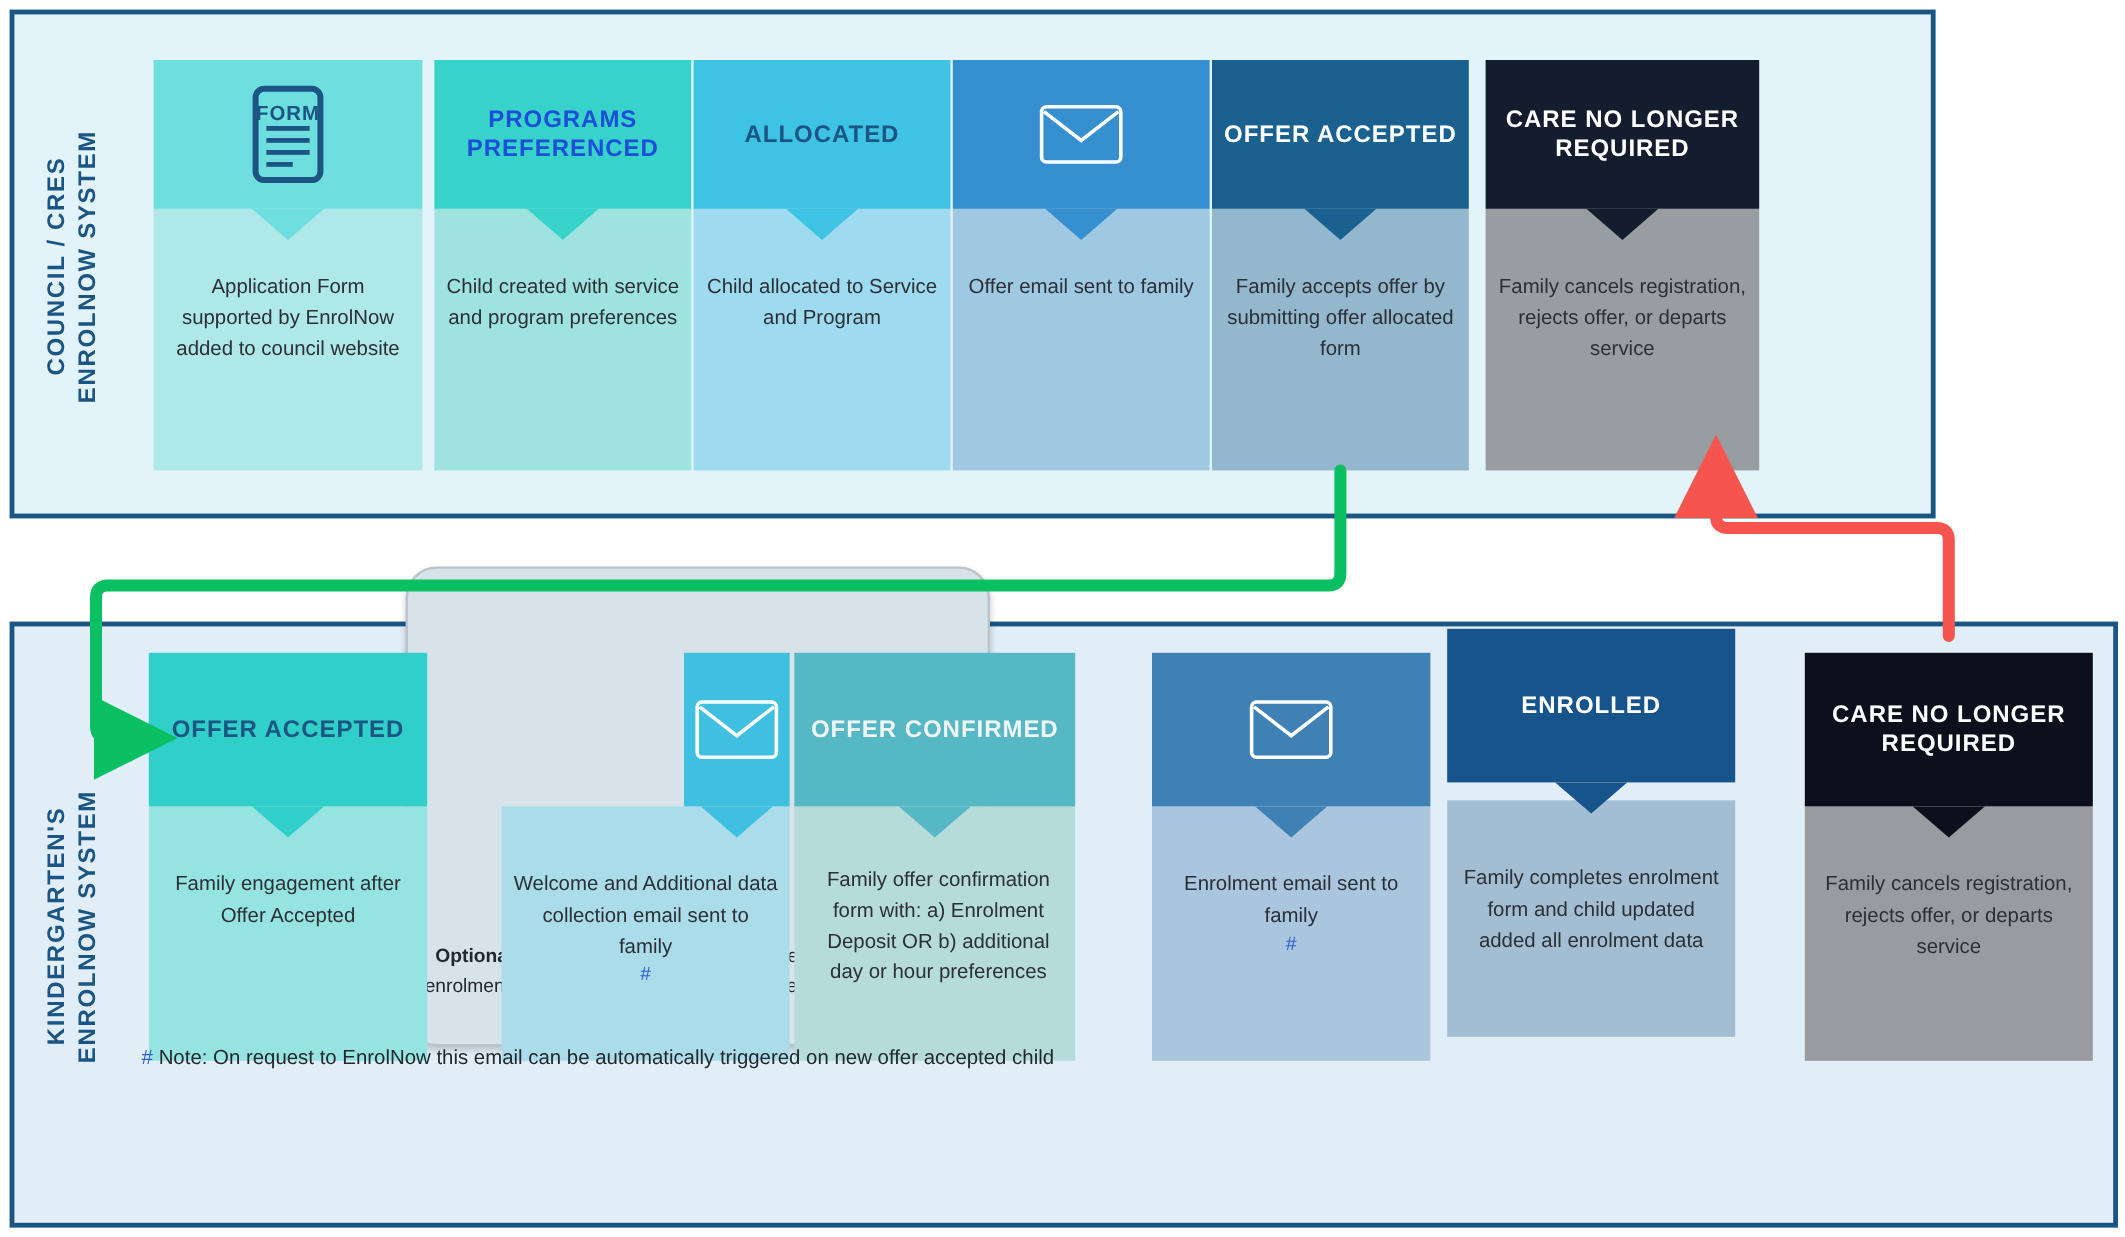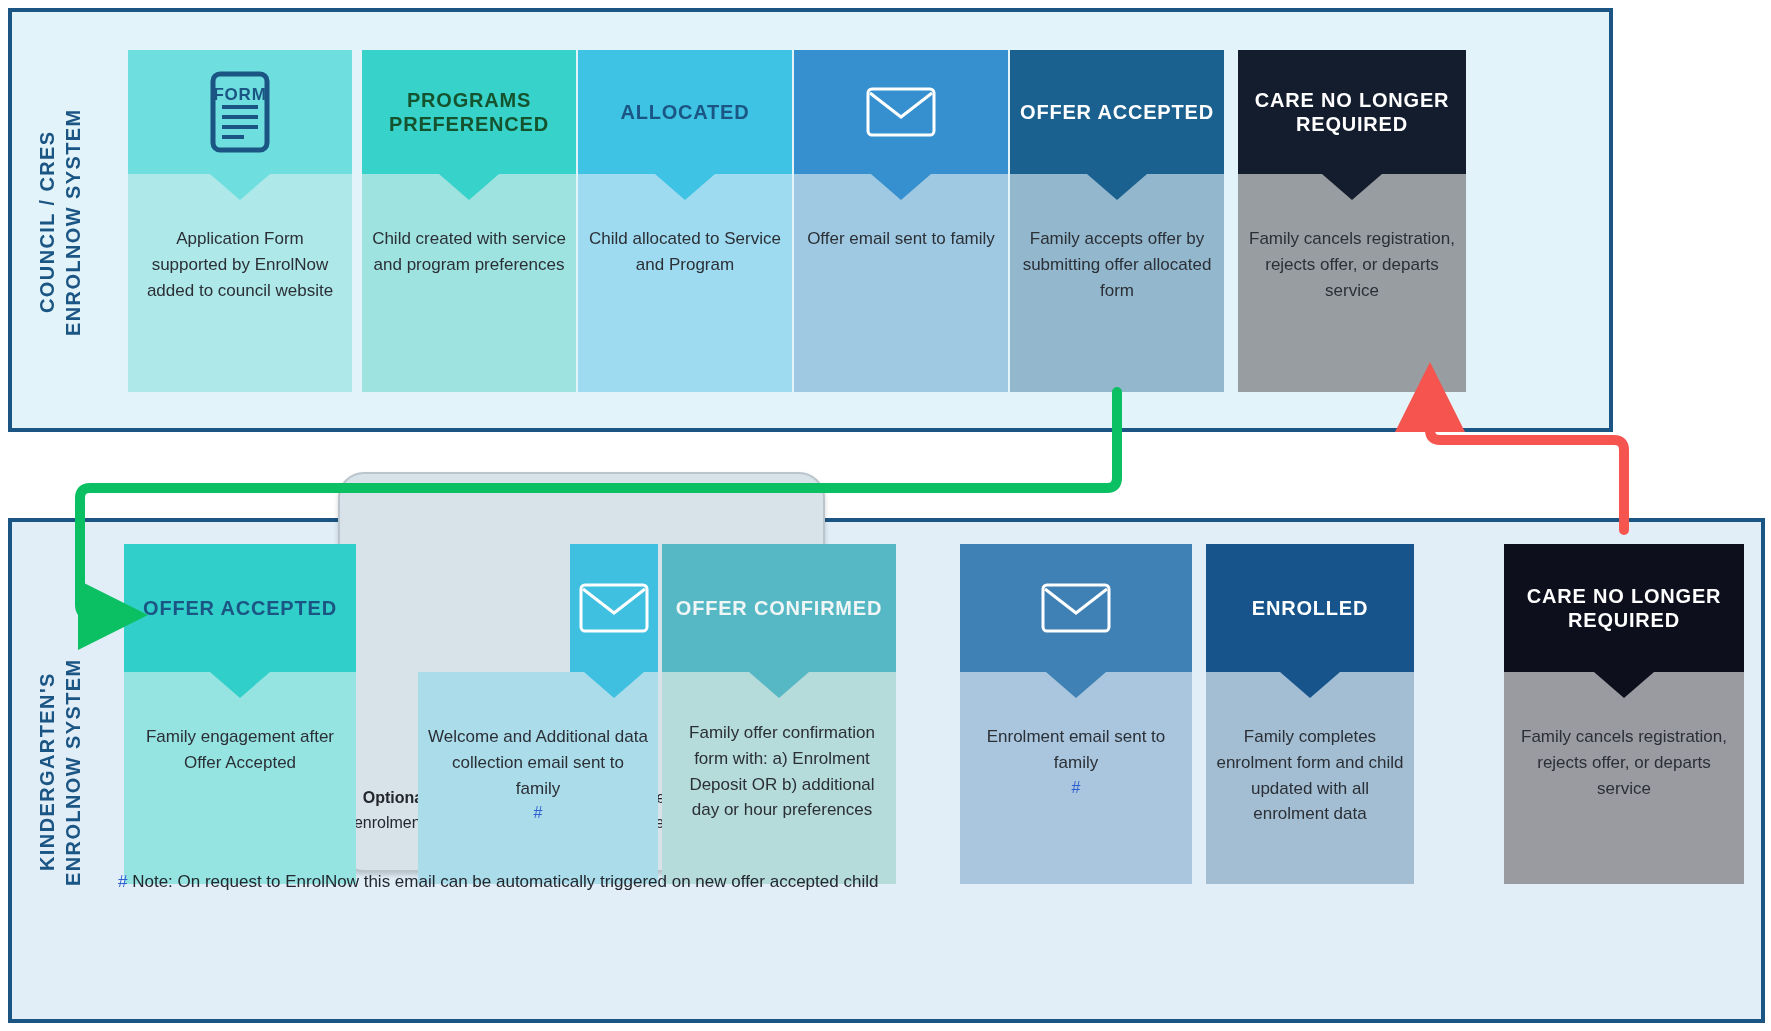--- a/index.html
+++ b/index.html
@@ -132,21 +132,21 @@
           <rect x="15" y="65" width="22" height="4" fill="#1b5584"></rect>
         </svg>
       </span>
       <span class="notch"></span>
     </div>
     <div class="card-body" style="background:#aee8e8;">Application Form supported by EnrolNow added to council website</div>
   </div>
 
   <div class="card" style="left:362px;top:50px;width:214px;height:342px;">
     <div class="card-head" style="height:124px;background:#37d3cb;color:#37d3cb;">
-      <span style="color:#14532d;">PROGRAMS PREFERENCED</span>
+      <span style="color:#1d4ed8;">PROGRAMS PREFERENCED</span>
       <span class="notch"></span>
     </div>
     <div class="card-body" style="background:#9fe3e0;">Child created with service and program preferences</div>
   </div>
 
   <div class="card" style="left:578px;top:50px;width:214px;height:342px;">
     <div class="card-head" style="height:124px;background:#3ec3e4;color:#3ec3e4;">
       <span style="color:#1b5584;">ALLOCATED</span>
       <span class="notch"></span>
     </div>
@@ -233,26 +233,26 @@
         </svg>
       </span>
       <span class="notch"></span>
     </div>
     <div class="card-body" style="background:#a9c6de;">
       <span>Enrolment email sent to family</span>
       <div class="hash">#</div>
     </div>
   </div>
 
-  <div class="card" style="left:1206px;top:544px;width:208px;height:340px;">
+  <div class="card" style="left:1206px;top:524px;width:240px;height:340px;gap:15px;">
     <div class="card-head" style="height:128px;background:#16548b;color:#16548b;">
       <span style="color:#ffffff;">ENROLLED</span>
       <span class="notch"></span>
     </div>
-    <div class="card-body" style="background:#a3bed3;">Family completes enrolment form and child updated with all enrolment data</div>
+    <div class="card-body" style="background:#a3bed3;">Family completes enrolment form and child updated added all enrolment data</div>
   </div>
 
   <div class="card" style="left:1504px;top:544px;width:240px;height:340px;">
     <div class="card-head" style="height:128px;background:#0d0f1c;color:#0d0f1c;">
       <span style="color:#ffffff;">CARE NO LONGER REQUIRED</span>
       <span class="notch"></span>
     </div>
     <div class="card-body" style="background:#9a9ba0;">Family cancels registration, rejects offer, or departs service</div>
   </div>
 

